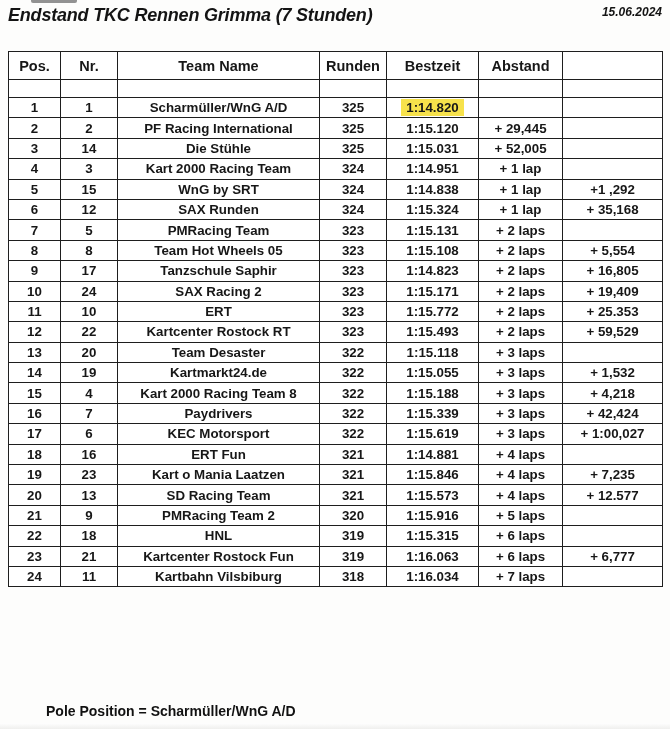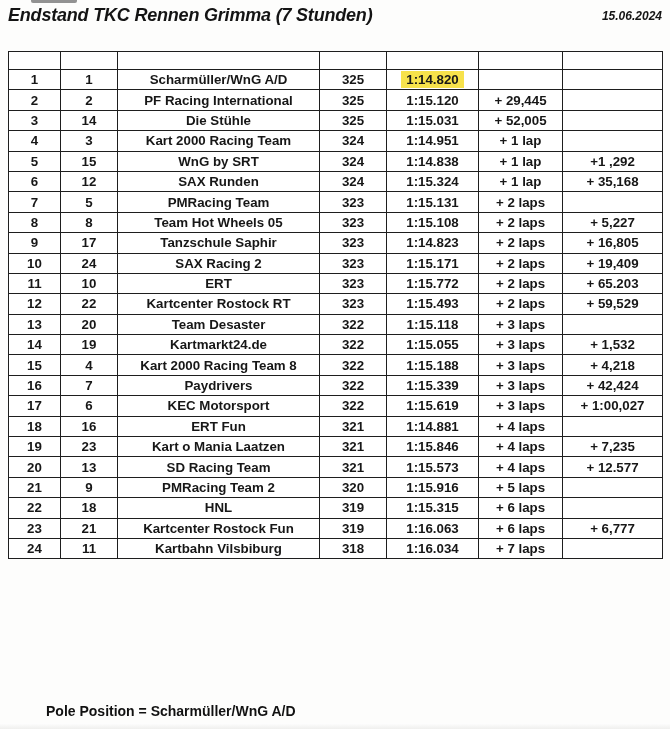--- a/index.html
+++ b/index.html
@@ -6,21 +6,21 @@
   body {
     width:670px; height:729px;
     background:#fdfdfc;
     font-family:"Liberation Sans", sans-serif;
     color:#171717;
     position:relative;
     overflow:hidden;
   }
   .header-row {
     position:absolute; top:5px; left:8px; width:654px;
-    display:flex; justify-content:space-between; align-items:center;
+    display:flex; justify-content:space-between; align-items:flex-start;
   }
   .doc-title {
     font-size:18px; font-weight:bold; font-style:italic; letter-spacing:-0.2px;
     color:#141414;
   }
   .doc-date {
     font-size:12px; font-weight:bold; font-style:italic; color:#141414;
   }
   .scan-smudge-top {
     position:absolute; left:31px; top:0; width:46px; height:3px;
@@ -71,20 +71,29 @@
   <colgroup>
     <col style="width:52px">
       <col style="width:57px">
       <col style="width:202px">
     <col style="width:67px">
       <col style="width:92px">
       <col style="width:84px">
       <col style="width:100px">
   </colgroup>
   <thead>
+    <tr>
+      <th>Pos.</th>
+      <th>Nr.</th>
+      <th>Team Name</th>
+      <th>Runden</th>
+      <th>Bestzeit</th>
+      <th>Abstand</th>
+      <th></th>
+    </tr>
     <tr class="spacer">
       <td></td>
         <td></td>
         <td></td>
       <td></td>
         <td></td>
         <td></td>
       <td></td>
     </tr>
   </thead>
@@ -152,21 +161,21 @@
         <td>+ 2 laps</td>
         <td></td>
       </tr>
       <tr>
         <td>8</td>
         <td>8</td>
         <td>Team Hot Wheels 05</td>
         <td>323</td>
         <td>1:15.108</td>
         <td>+ 2 laps</td>
-        <td>+ 5,227</td>
+        <td>+ 5,554</td>
       </tr>
       <tr>
         <td>9</td>
         <td>17</td>
         <td>Tanzschule Saphir</td>
         <td>323</td>
         <td>1:14.823</td>
         <td>+ 2 laps</td>
         <td>+ 16,805</td>
       </tr>
@@ -179,21 +188,21 @@
         <td>+ 2 laps</td>
         <td>+ 19,409</td>
       </tr>
       <tr>
         <td>11</td>
         <td>10</td>
         <td>ERT</td>
         <td>323</td>
         <td>1:15.772</td>
         <td>+ 2 laps</td>
-        <td>+ 65.203</td>
+        <td>+ 25.353</td>
       </tr>
       <tr>
         <td>12</td>
         <td>22</td>
         <td>Kartcenter Rostock RT</td>
         <td>323</td>
         <td>1:15.493</td>
         <td>+ 2 laps</td>
         <td>+ 59,529</td>
       </tr>

